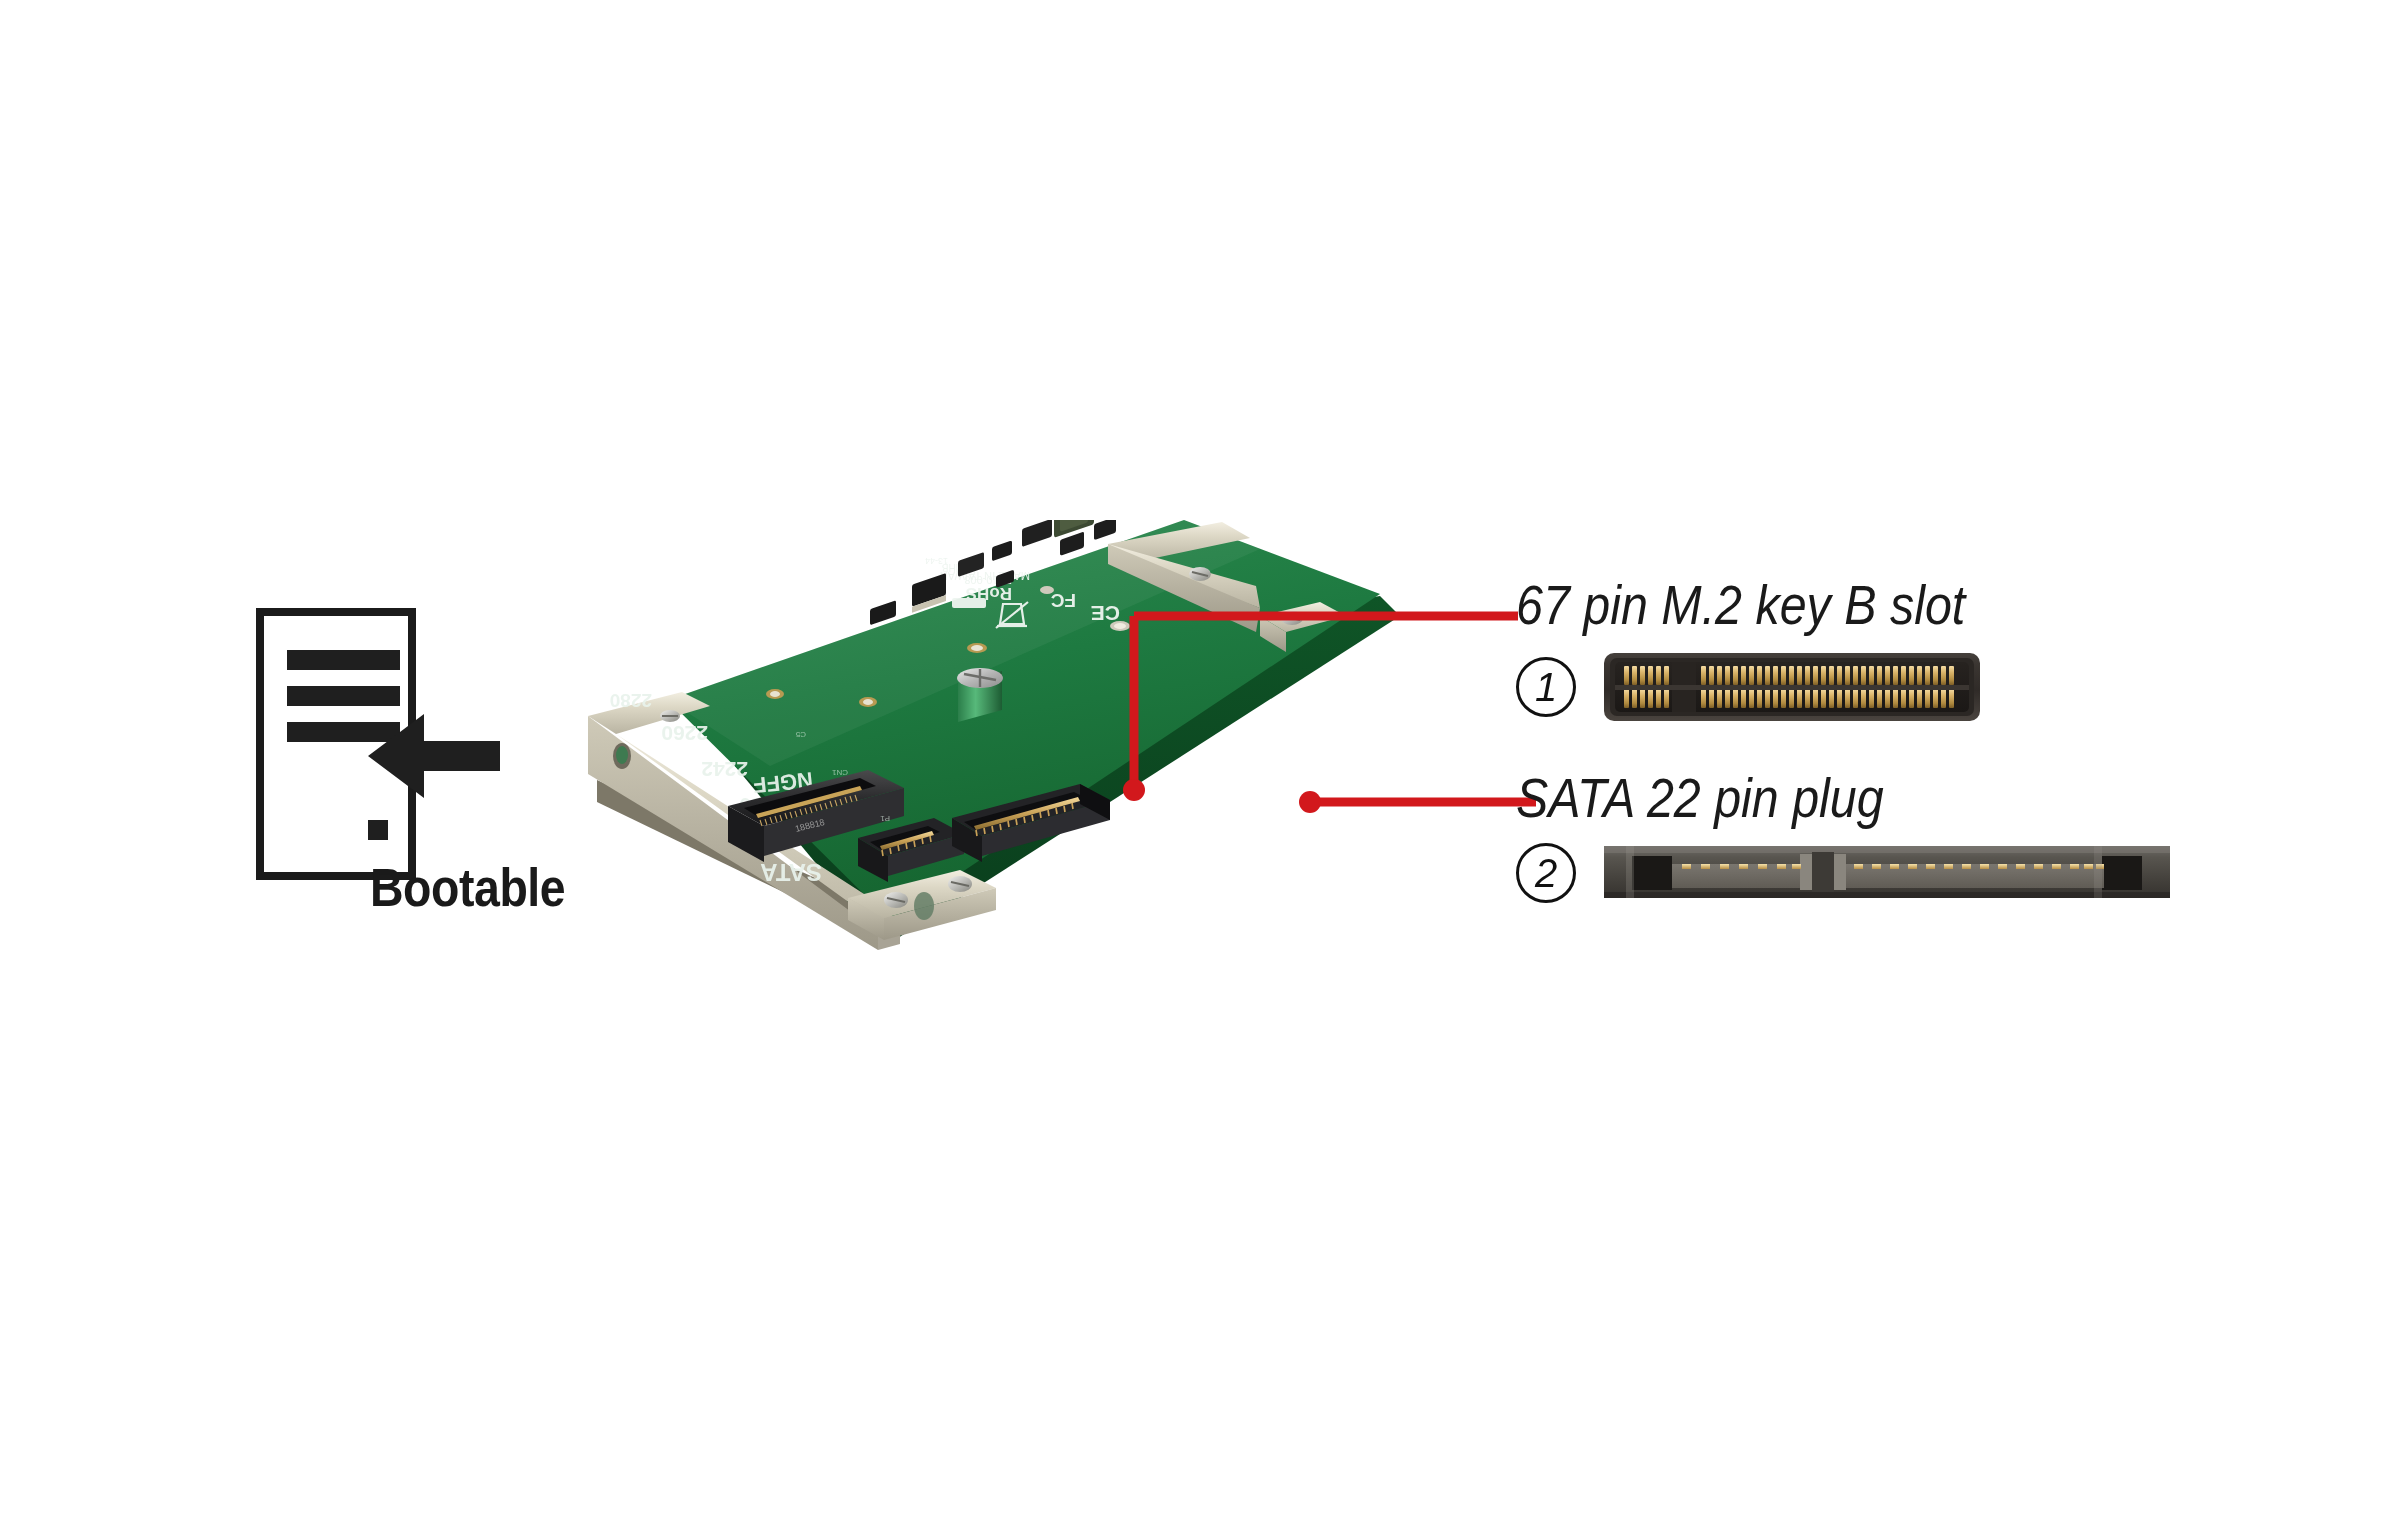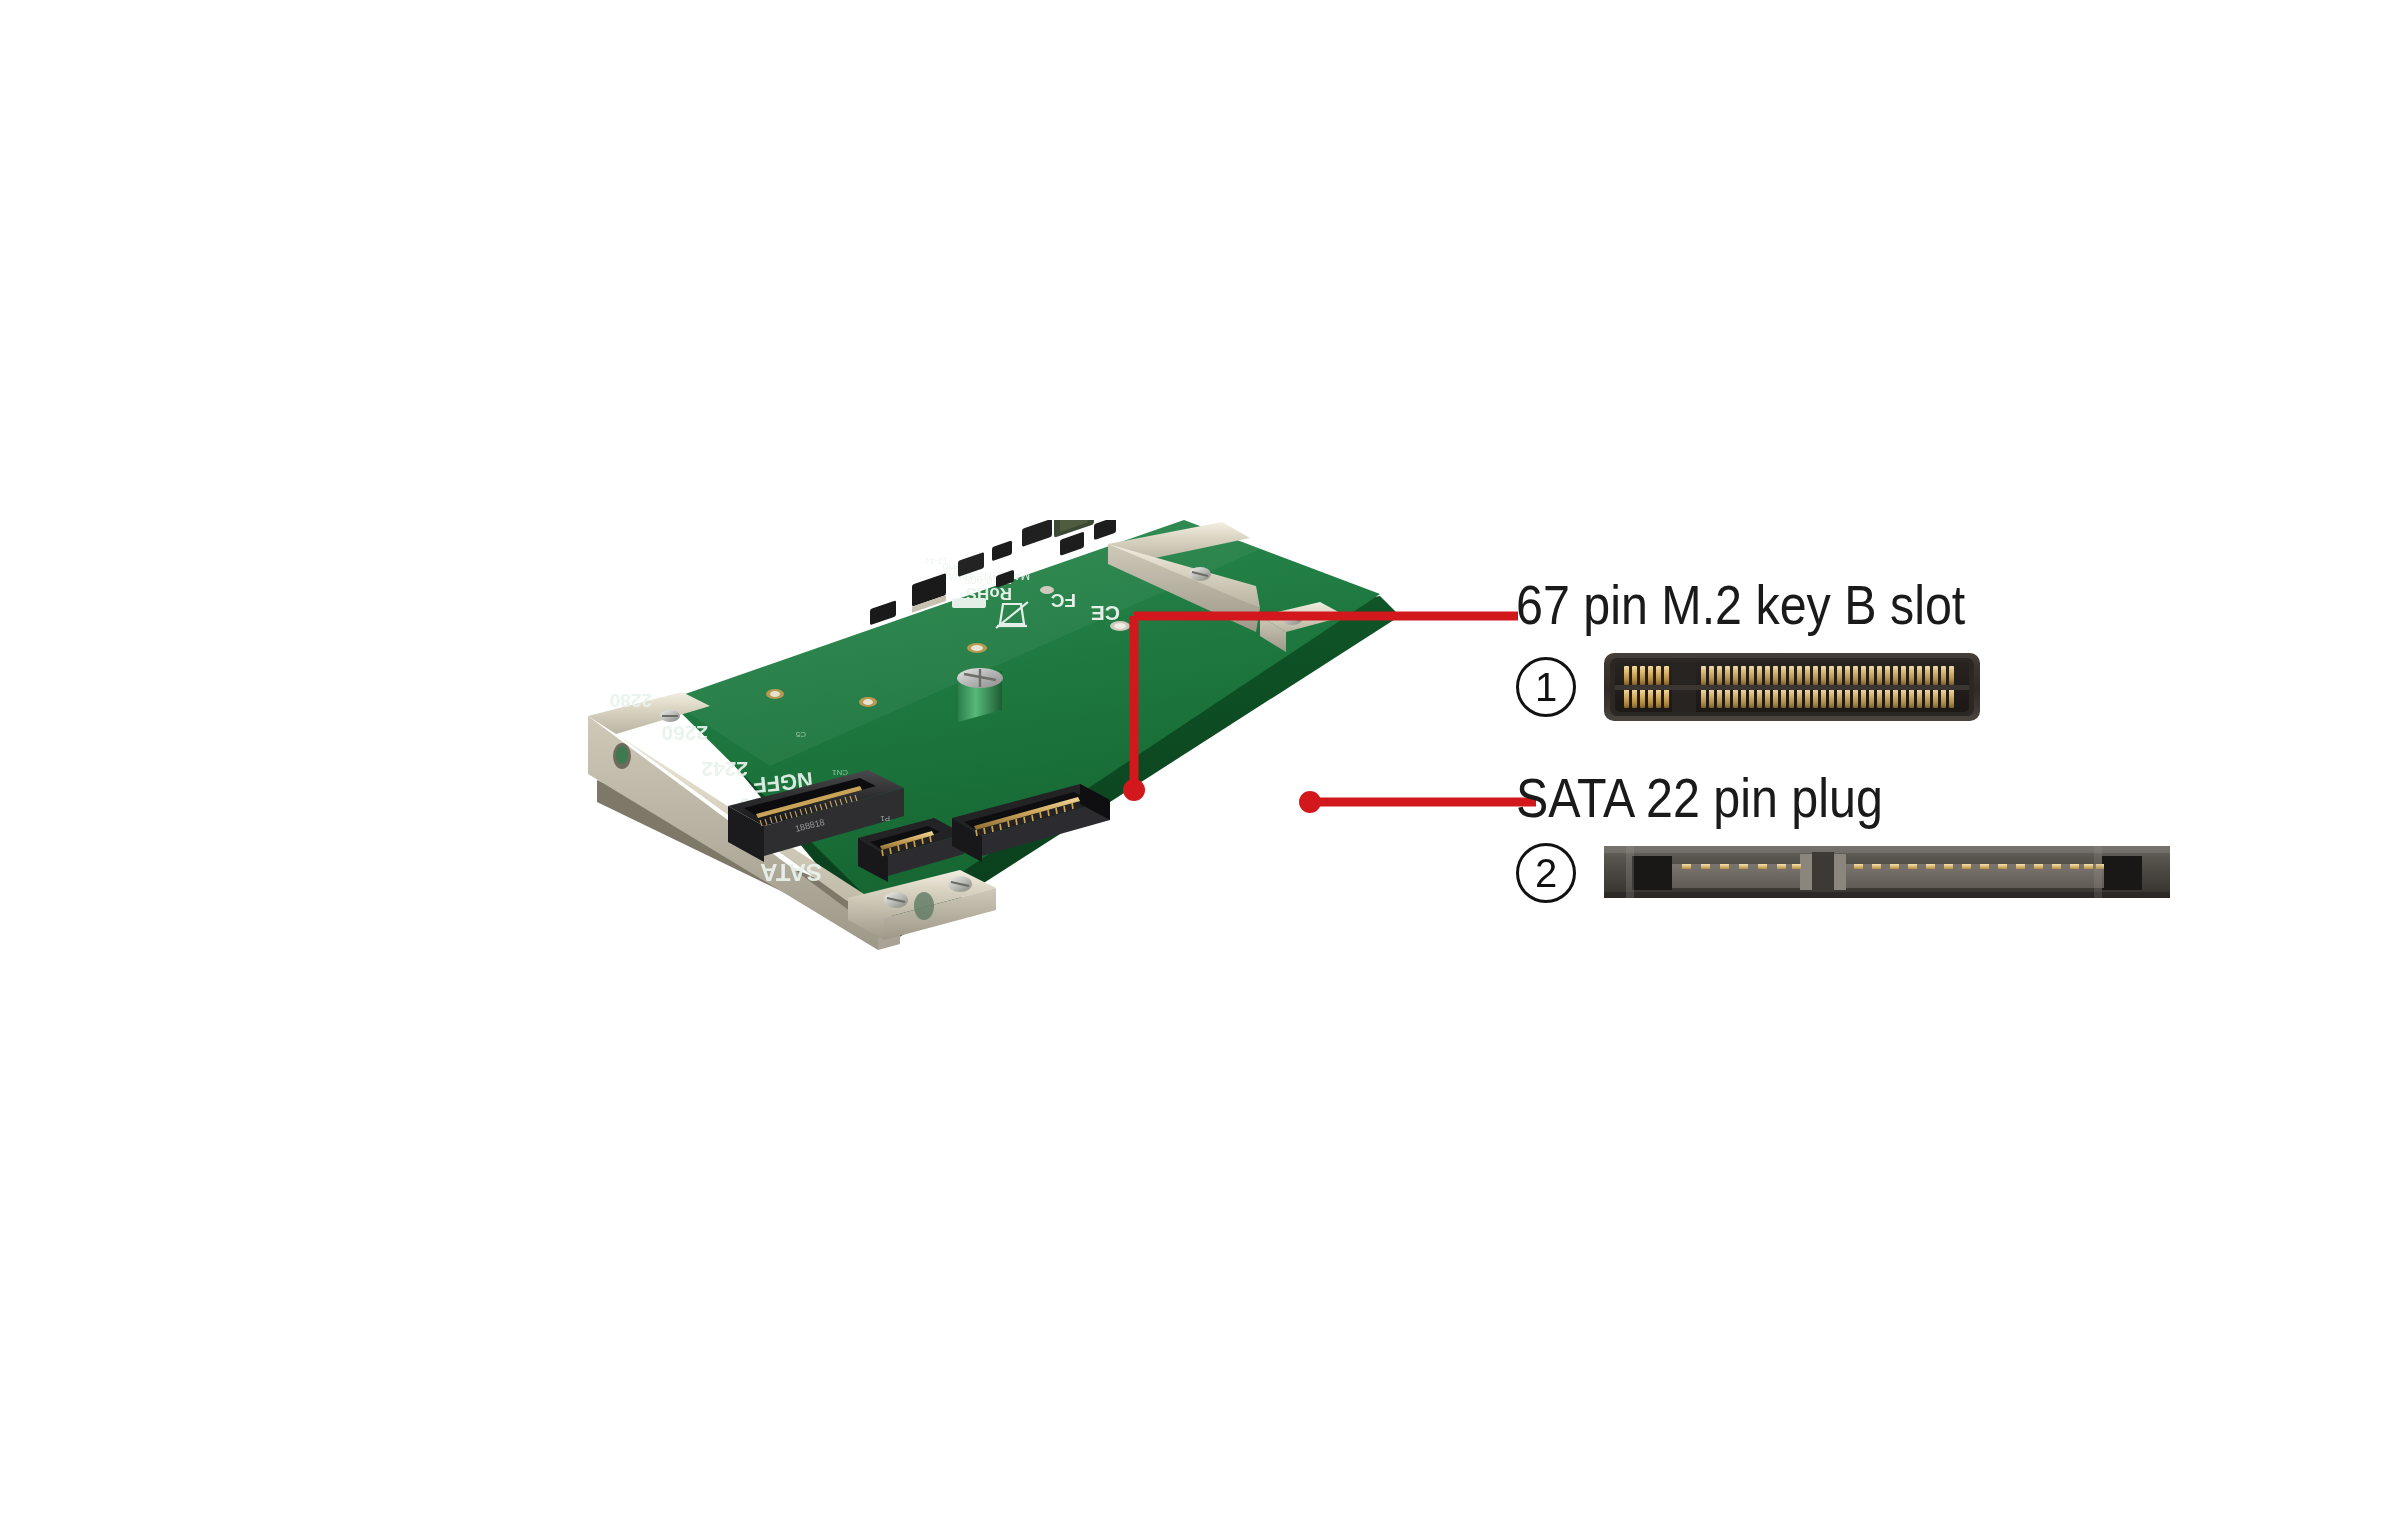--- a/index.html
+++ b/index.html
@@ -96,20 +96,21 @@
     pointer-events: none;
   }
   .leader svg { display: block; overflow: visible; }
 
   
   .callouts {
     position: absolute;
     left: 1516px;
     top: 578px;
     width: 660px;
+    font-style: italic;
   }
   .callout-block { position: relative; }
   .callout-title {
     font-family: "Liberation Sans Narrow", "Liberation Sans", sans-serif;
     font-size: 55px;
     font-weight: 400;
     color: #1a1a1a;
     white-space: nowrap;
     line-height: 1.0;
     transform: scaleX(0.88);
@@ -139,20 +140,37 @@
 
   .gap-1 { height: 14px; }
   .gap-2 { height: 44px; }
   .gap-3 { height: 12px; }
 </style>
 </head>
 <body>
 
 <div class="stage">
 
+  <div class="bootable-group">
+
+    <div class="pc-tower">
+      <div class="pc-bar b1"></div>
+      <div class="pc-bar b2"></div>
+      <div class="pc-bar b3"></div>
+      <div class="pc-led"></div>
+    </div>
+
+    <div class="pc-arrow">
+      <svg width="132" height="84" viewBox="0 0 132 84">
+        <path d="M0 42 L56 0 L56 27 L132 27 L132 57 L56 57 L56 84 Z" fill="#1f1f1f"></path>
+      </svg>
+    </div>
+
+    <div class="bootable-label">Bootable</div>
+  </div>
 
   <div class="product-photo">
     <svg width="840" height="450" viewBox="0 0 840 450">
       <defs>
         <linearGradient id="pcbTop" x1="0" y1="0" x2="0.3" y2="1">
           <stop offset="0" stop-color="#2c8b4f"></stop>
           <stop offset="0.45" stop-color="#1e7a41"></stop>
           <stop offset="1" stop-color="#15642f"></stop>
         </linearGradient>
         <linearGradient id="pcbEdge" x1="0" y1="0" x2="0" y2="1">

